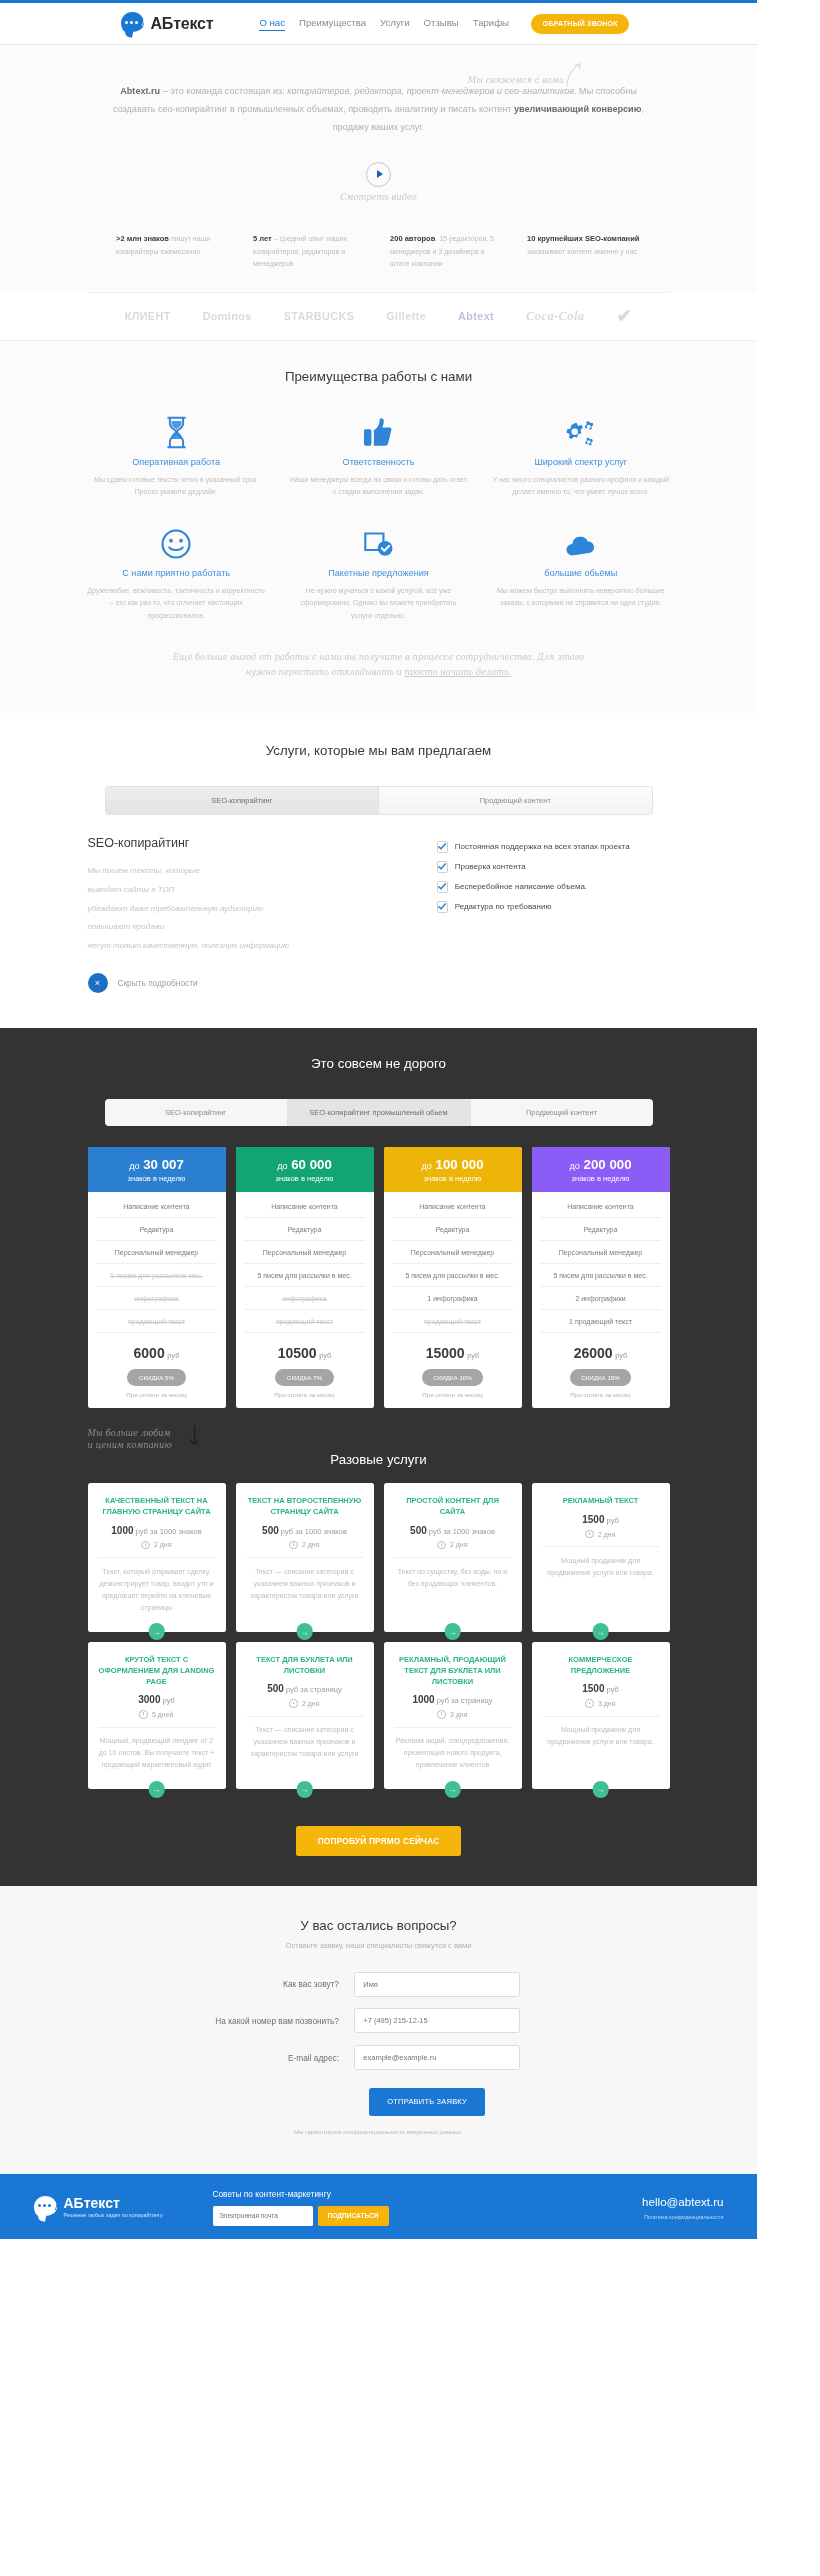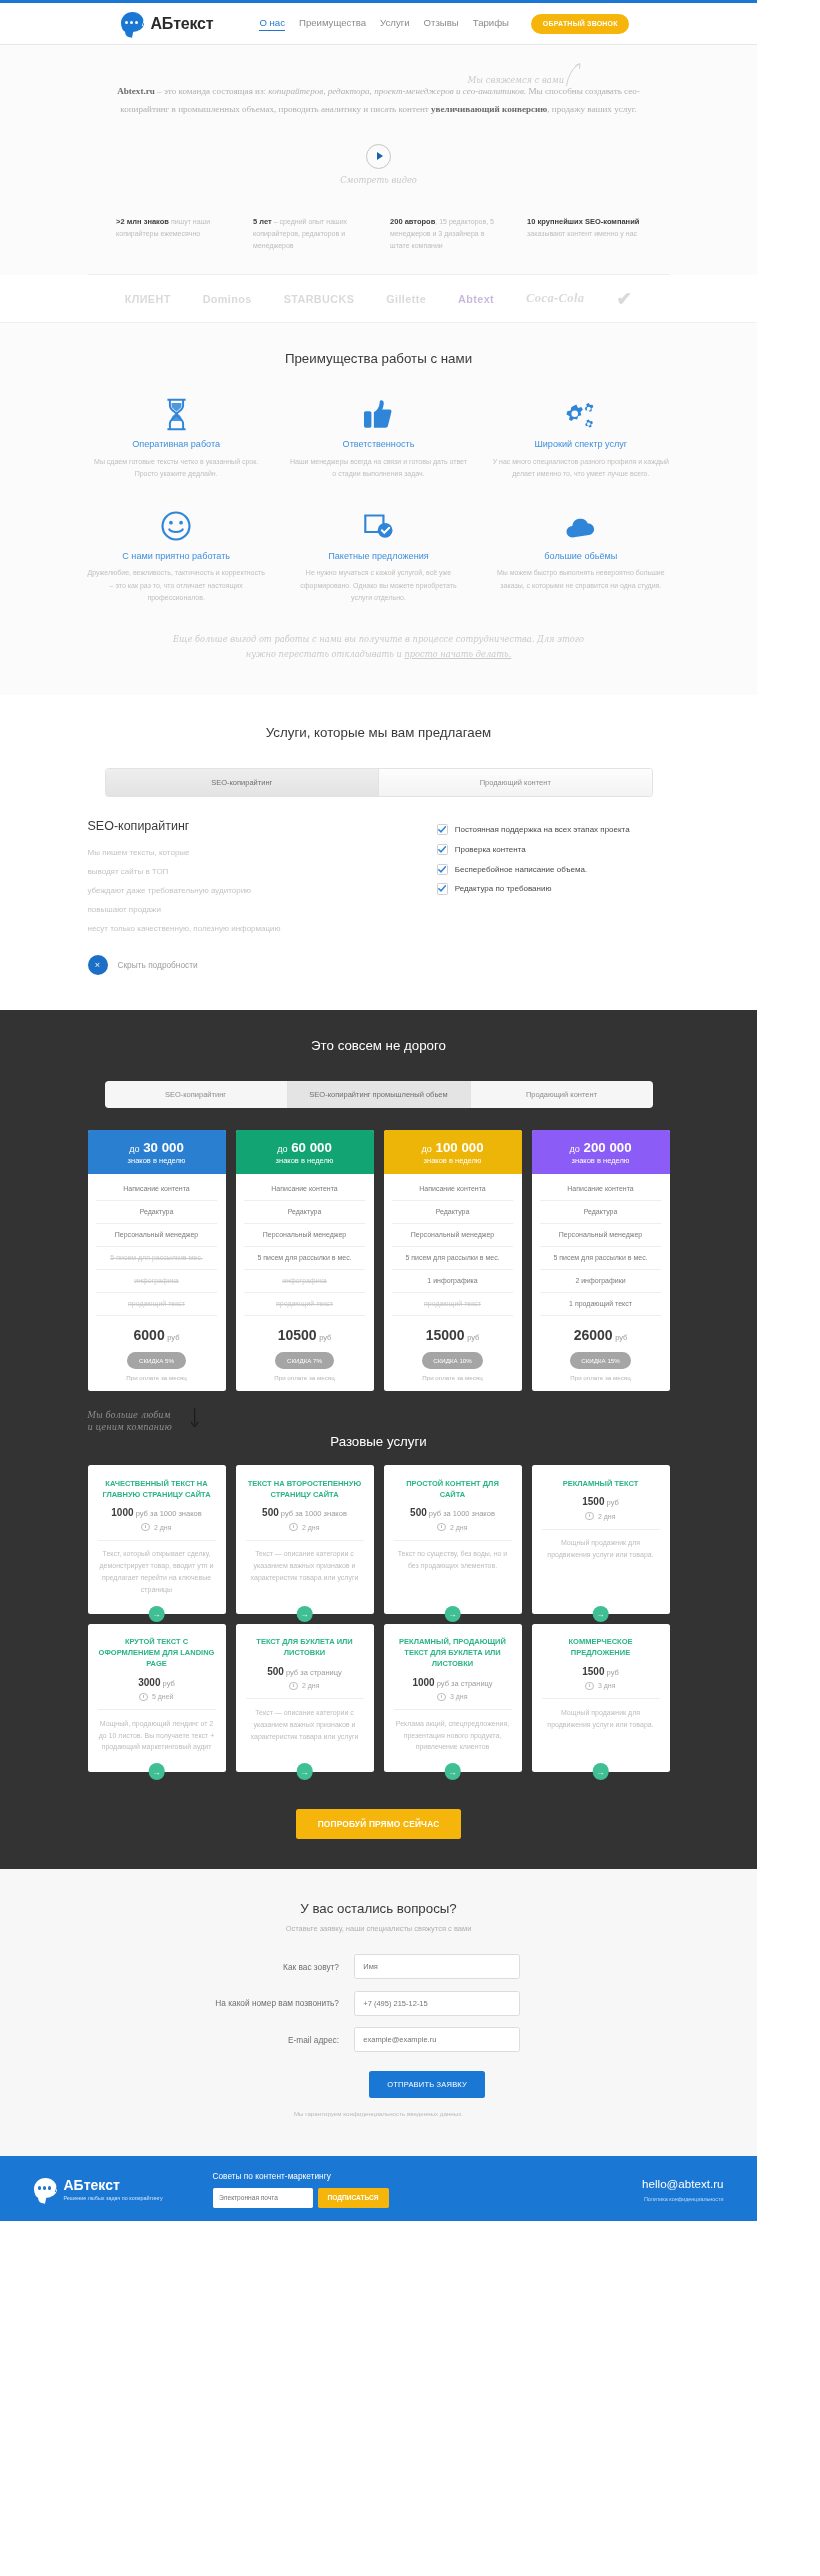--- a/index.html
+++ b/index.html
@@ -64,21 +64,21 @@
   }
   .arrow-up {
     position: absolute; right: 175px; top: 16.6px; width: 18.3px; height: 25px;
   }
   h1.hero-title {
     text-align: center; font-size: 16px; font-weight: normal; color: #3a3a3a;
     margin-top: 40px; letter-spacing: -0.2px;
   }
   .hero-sub {
     text-align: center; color: #b0b0b0; font-size: 9.1px; line-height: 1.95;
-    width: 532px; margin: 16.6px auto 0; font-family: Liberation Serif, serif;
+    width: 532px; margin: 16.6px auto 0;
   }
   .hero-sub b { color: #6b6b6b; font-weight: bold; }
   .hero-sub i { font-style: italic; }
   .play-wrap { text-align: center; margin-top: 25px; }
   .play-circle {
     width: 25px; height: 25px; border: 0.8px solid #c6c6c6; border-radius: 50%;
     display: inline-flex; align-items: center; justify-content: center; cursor: pointer;
     background:#fbfbfb;
   }
   .play-tri {
@@ -132,21 +132,21 @@
   .tab {
     flex: 1; text-align: center; padding: 9.1px 3.3px; font-size: 7.5px; color: #8d8d8d;
     cursor: pointer; background: linear-gradient(#fdfdfd,#f3f3f3);
   }
   .tab.active { background: linear-gradient(#eeeeee,#e3e3e3); color: #707070; }
   .tab + .tab { border-left: 0.8px solid #e2e2e2; }
 
   .svc-body { width: 582px; margin: 21.6px auto 0; display: flex; }
   .svc-left { width: 349px; }
   .svc-h { font-size: 12.5px; color: #3a3a3a; font-weight: normal; margin-bottom: 11.6px;}
-  .svc-li { color: #c4c4c4; font-size: 8px; line-height: 2.35; }
+  .svc-li { color: #c4c4c4; font-size: 8px; line-height: 2.35; font-style: italic; }
   .svc-right { width: 233px; padding-top: 5px; }
   .chk-row { display: flex; align-items: flex-start; gap: 6.6px; margin-bottom: 8.3px; text-align: right; }
   .chkbox {
     width: 11.6px; height: 11.6px; border: 0.8px solid #cfcfcf; border-radius: 1.7px; flex: none;
     display: flex; align-items: center; justify-content: center; background:#fff;
   }
   .chkbox svg { display:block; }
   .chk-txt { font-size: 8px; color: #4b4b4b; line-height: 1.45; }
   .hide-btn { display: flex; align-items: center; gap: 10px; margin-top: 16.6px; }
   .hide-circle {
@@ -503,21 +503,21 @@
       <div class="tab">SEO-копирайтинг</div>
       <div class="tab active">SEO-копирайтинг промышленый обьем</div>
       <div class="tab">Продающий контент</div>
     </div>
 
     <div class="plan-grid">
 
       <div class="plan">
         <div class="plan-head" style="background:#2b7fd0">
           <div class="amt"><small>до</small>
-            <span>30 000</span></div>
+            <span>30 007</span></div>
           <div class="unit">знаков в неделю</div>
         </div>
         <div class="plan-feats">
           <div class="plan-feat">Написание контента</div>
           <div class="plan-feat">Редактура</div>
           <div class="plan-feat">Персональный менеджер</div>
           <div class="plan-feat off">5 писем для рассылкив мес.</div>
           <div class="plan-feat off">инфографика</div>
           <div class="plan-feat off">продающий текст</div>
         </div>

